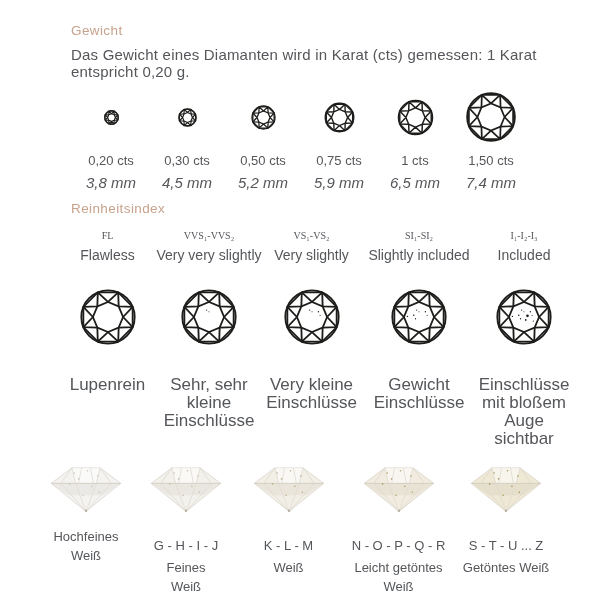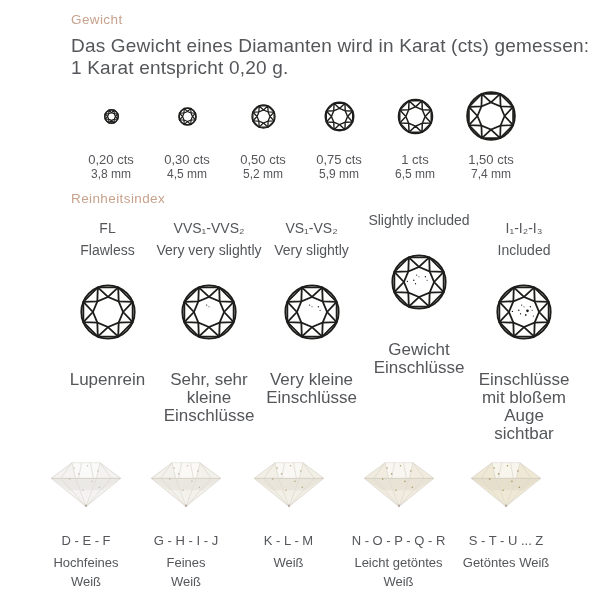--- a/index.html
+++ b/index.html
@@ -11,45 +11,45 @@
     color:#54565a;
     overflow:hidden;
   }
   .section-heading{
     margin:0 0 0 71px;
     font-size:13.5px;
     font-weight:400;
     letter-spacing:.4px;
     color:#c7a28c;
   }
-  #weight-heading{padding-top:12px;}
+  #weight-heading{padding-top:23px;}
   #clarity-heading{margin-top:10px;}
   #color-heading{margin-top:6px;}
   .description{
     margin:8px 0 0 71px;
-    font-size:19px;
+    font-size:15px;
     letter-spacing:.2px;
     color:#54565a;
   }
   .cols{display:flex;}
   .col{text-align:center;flex:0 0 auto;}
   
   #weight-cols{margin-left:73px;width:457px;}
   #weight-cols .col{width:76px;}
   .w-diamond-box{height:54px;margin-top:10px;display:flex;align-items:center;justify-content:center;}
   .w-cts{margin-top:9px;font-size:13px;white-space:nowrap;}
-  .w-mm{font-size:12px;white-space:nowrap;}
+  .w-mm{margin-top:6px;font-size:15px;white-space:nowrap;font-style:italic;}
   
   #clarity-cols{margin-left:60px;width:510px;}
   #clarity-cols .col:nth-child(1){width:95px;}
   #clarity-cols .col:nth-child(2){width:108px;}
   #clarity-cols .col:nth-child(3){width:97px;}
   #clarity-cols .col:nth-child(4){width:118px;}
   #clarity-cols .col:nth-child(5){width:92px;}
-  .c-grade{margin-top:14px;font-size:14px;white-space:nowrap;}
+  .c-grade{margin-top:14px;font-size:10px;white-space:nowrap;font-family:Liberation Serif, serif;}
   .c-sub{margin-top:6px;font-size:14px;white-space:nowrap;}
   .c-diamond-box{height:58px;margin-top:25px;display:flex;align-items:center;justify-content:center;}
   .c-german{margin-top:30px;font-size:17px;line-height:18px;white-space:pre-line;}
   
   #color-cols{margin-left:36px;width:520px;}
   #color-cols .col:nth-child(1){width:100px;}
   #color-cols .col:nth-child(2){width:100px;}
   #color-cols .col:nth-child(3){width:105px;}
   #color-cols .col:nth-child(4){width:115px;}
   #color-cols .col:nth-child(5){width:100px;}
@@ -201,20 +201,21 @@
               <circle cx="50" cy="41" r="0.9" fill="#1d1d1b"></circle>
               <circle cx="61" cy="41" r="1.2" fill="#1d1d1b"></circle>
               <circle cx="64" cy="47" r="1" fill="#1d1d1b"></circle>
   </svg>
           </div>
     <div class="c-german">Very kleine
 Einschlüsse</div>
   </div>
 
   <div class="col">
+    <div class="c-grade">SI₁-SI₂</div>
     <div class="c-sub">Slightly included</div>
     <div class="c-diamond-box">
             <svg viewBox="0 0 100 100" width="58" height="58" aria-hidden="true">
     <circle cx="50" cy="50" r="46" fill="none" stroke="#1d1d1b" stroke-width="3.15"></circle>
     <polygon points="92.5,67.6 67.6,92.5 32.4,92.5 7.5,67.6 7.5,32.4 32.4,7.5 67.6,7.5 92.5,32.4" fill="none" stroke="#1d1d1b" stroke-width="3.15"></polygon>
     <polygon points="76,50 68.38,68.38 50,76 31.62,68.38 24,50 31.62,31.62 50,24 68.38,31.62" fill="none" stroke="#1d1d1b" stroke-width="3.15"></polygon>
     <path d="M92.5,67.6 L76,50 M92.5,67.6 L68.38,68.38 M67.6,92.5 L68.38,68.38 M67.6,92.5 L50,76 M32.4,92.5 L50,76 M32.4,92.5 L31.62,68.38 M7.5,67.6 L31.62,68.38 M7.5,67.6 L24,50 M7.5,32.4 L24,50 M7.5,32.4 L31.62,31.62 M32.4,7.5 L31.62,31.62 M32.4,7.5 L50,24 M67.6,7.5 L50,24 M67.6,7.5 L68.38,31.62 M92.5,32.4 L68.38,31.62 M92.5,32.4 L76,50 " fill="none" stroke="#1d1d1b" stroke-width="3.15" stroke-linejoin="round"></path>
     <circle cx="46" cy="38" r="1.1" fill="#1d1d1b"></circle>
               <circle cx="50" cy="41" r="0.9" fill="#1d1d1b"></circle>
               <circle cx="61" cy="41" r="1.2" fill="#1d1d1b"></circle>
@@ -270,21 +271,20 @@
               <circle cx="52" cy="9" r="1.1" fill="#c2bdb4" opacity="0.85"></circle>
               <circle cx="66" cy="16" r="1.1" fill="#c2bdb4" opacity="0.85"></circle>
               <circle cx="28" cy="27" r="1.1" fill="#c2bdb4" opacity="0.85"></circle>
               <circle cx="58" cy="30" r="1.1" fill="#c2bdb4" opacity="0.85"></circle>
               <circle cx="68" cy="38" r="1.1" fill="#c2bdb4" opacity="0.85"></circle>
               <circle cx="46" cy="42" r="1.1" fill="#c2bdb4" opacity="0.85"></circle>
               <circle cx="40" cy="20" r="1.1" fill="#c2bdb4" opacity="0.85"></circle>
     <circle cx="50" cy="63" r="1.6" fill="#b7b1a3"></circle>
   </svg>
           </div>
-    <div class="f-grades">D - E - F</div>
     <div class="f-german">Hochfeines
 Weiß</div>
   </div>
 
   <div class="col">
     <div class="f-diamond-box">
             <svg viewBox="0 0 100 74" width="74" height="55" aria-hidden="true">
     <polygon points="31,5 69,5 97,26 50,64 3,26" fill="#f3f1ec" stroke="#d7d3ca" stroke-width="1"></polygon>
     <polygon points="31,5 69,5 64,26 36,26" fill="#ffffff" opacity="0.55"></polygon>
     <polygon points="3,26 97,26 73,42 27,42" fill="#9a9283" opacity="0.10"></polygon>

